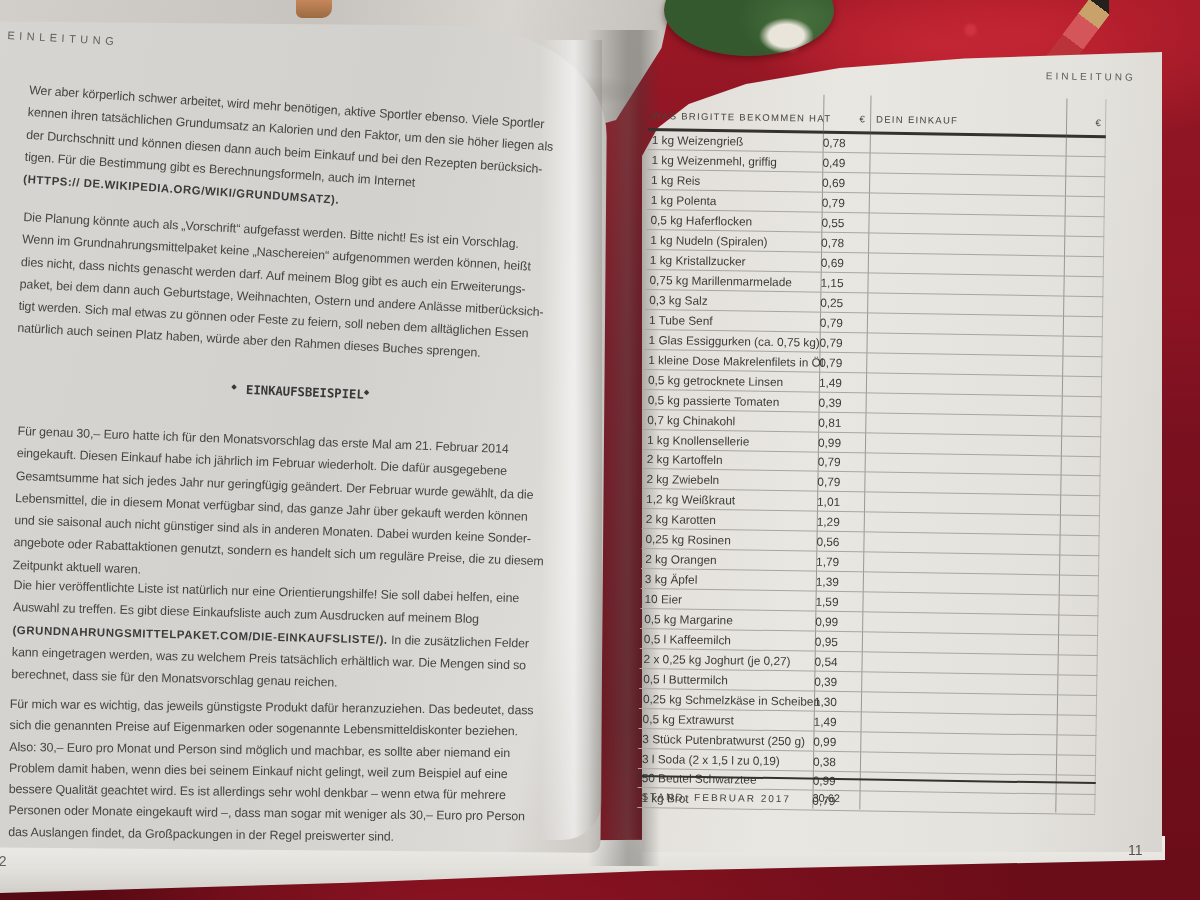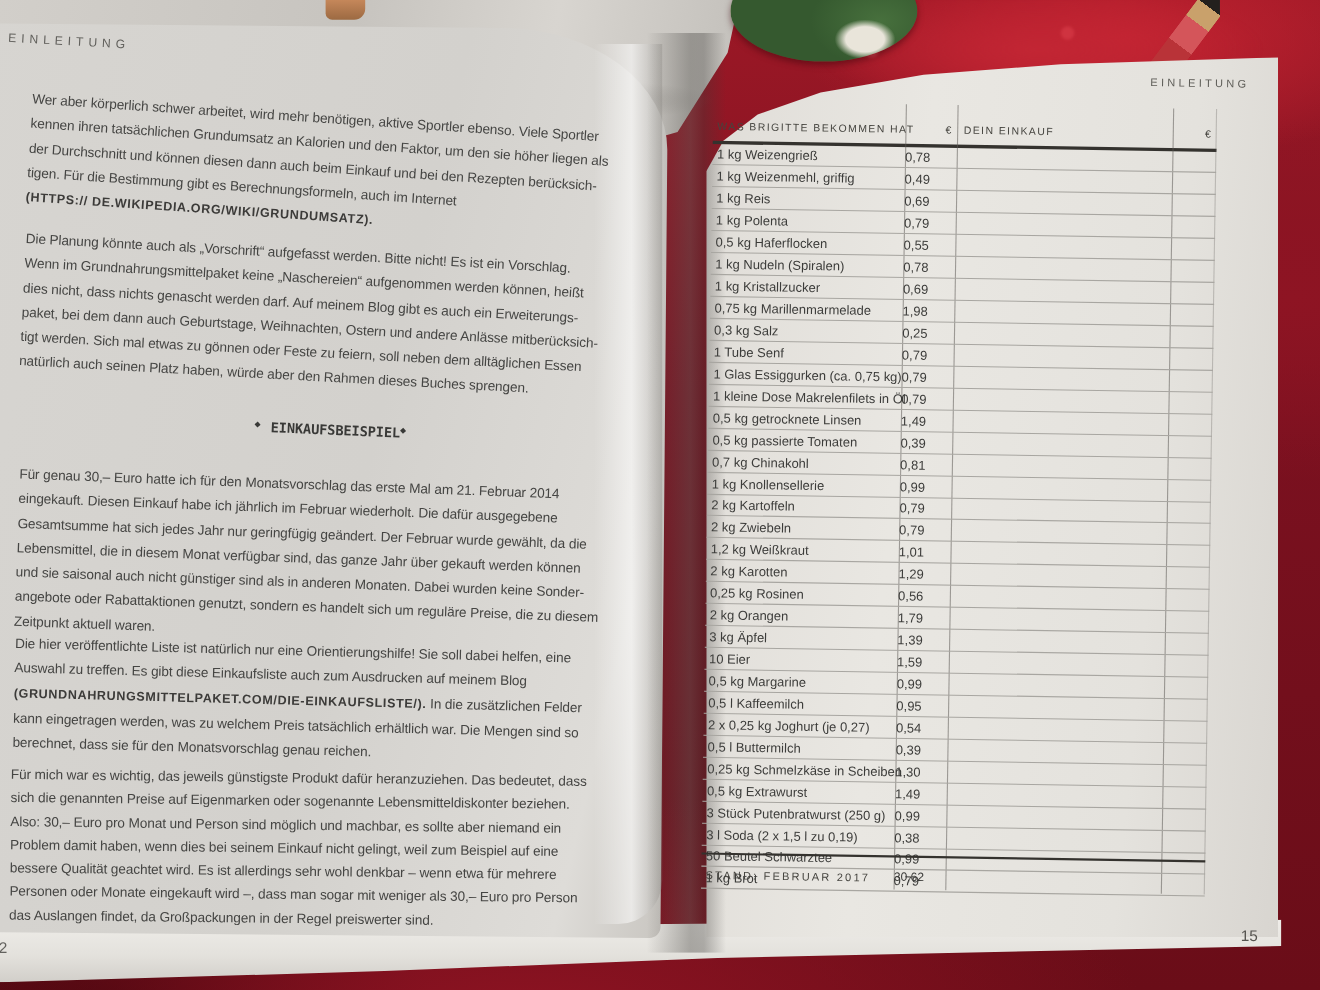--- a/index.html
+++ b/index.html
@@ -186,21 +186,21 @@
         <div class="trow">
         <span class="c-item">1 kg Nudeln (Spiralen)</span>
         <span class="c-price">0,78</span>
       </div>
         <div class="trow">
         <span class="c-item">1 kg Kristallzucker</span>
         <span class="c-price">0,69</span>
       </div>
         <div class="trow">
         <span class="c-item">0,75 kg Marillenmarmelade</span>
-        <span class="c-price">1,98</span>
+        <span class="c-price">1,15</span>
       </div>
         <div class="trow">
         <span class="c-item">0,3 kg Salz</span>
         <span class="c-price">0,25</span>
       </div>
         <div class="trow">
         <span class="c-item">1 Tube Senf</span>
         <span class="c-price">0,79</span>
       </div>
         <div class="trow">
@@ -298,14 +298,14 @@
         <div class="trow">
         <span class="c-item">1 kg Brot</span>
         <span class="c-price">0,79</span>
       </div>
       </div>
     <div class="foot-rule"></div>
     <div class="tfoot-label">STAND: FEBRUAR 2017</div>
     <div class="tfoot-total">30,62</div>
   </div>
 
-  <div class="pnum-right">15</div>
+  <div class="pnum-right">11</div>
 </div>
 
 </body></html>

